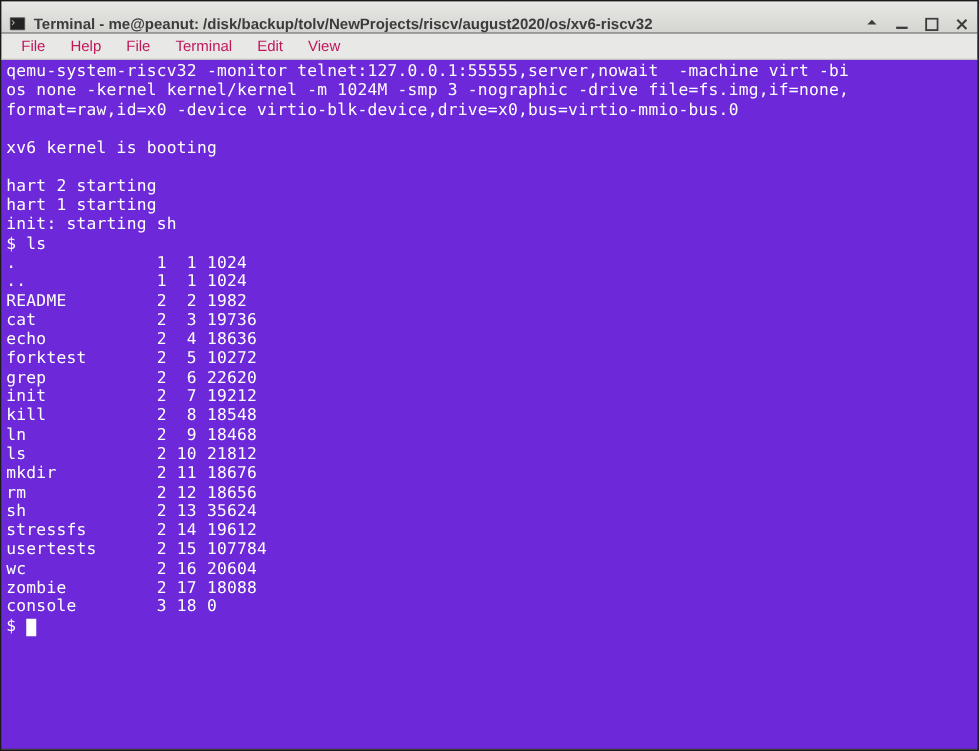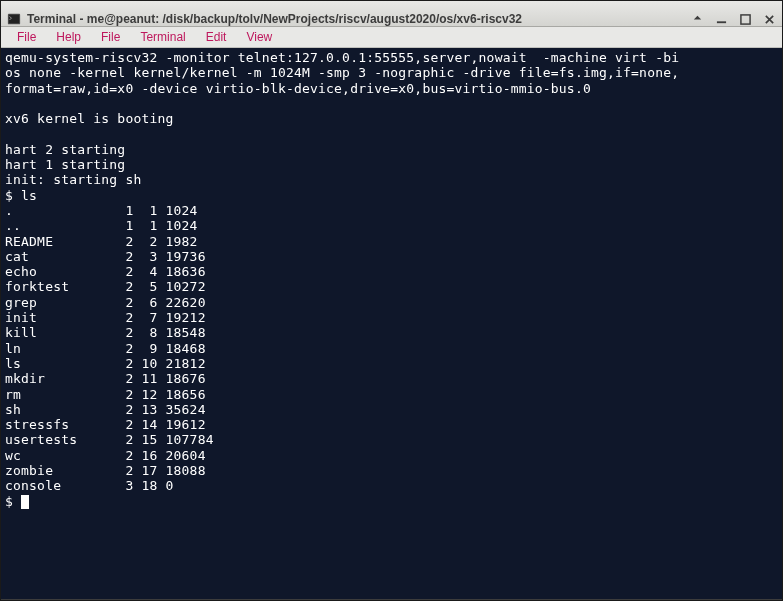--- a/index.html
+++ b/index.html
@@ -33,21 +33,21 @@
       padding: 0 6px;
       border-bottom: 1px solid #c0c0bc;
       font-size: 12px;
       color: #be185d;
     }
     .menu-item {
       padding: 3px 10px;
       cursor: pointer;
     }
     .terminal-area {
-      background: #0f172a;
+      background: #6d28d9;
       color: #fff;
       font-family: "DejaVu Sans Mono", "Liberation Mono", monospace;
       font-size: 13px;
       line-height: 15.3px;
       padding: 2px 4px;
       height: calc(601px - 26px - 24px);
       overflow: hidden;
       white-space: pre;
       letter-spacing: 0.2px;
     }

